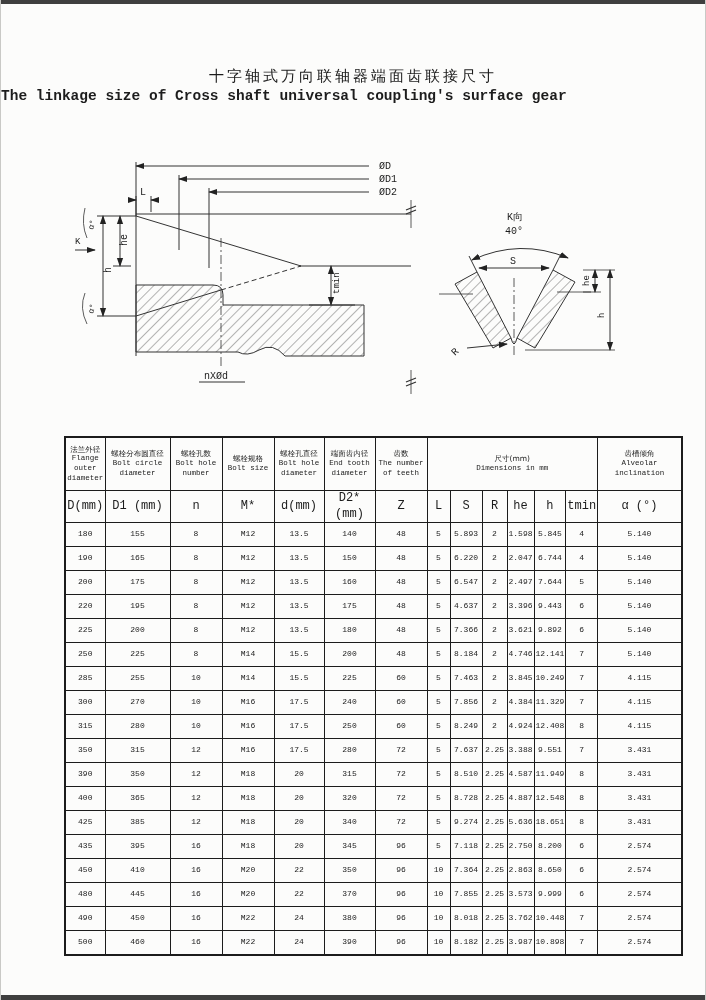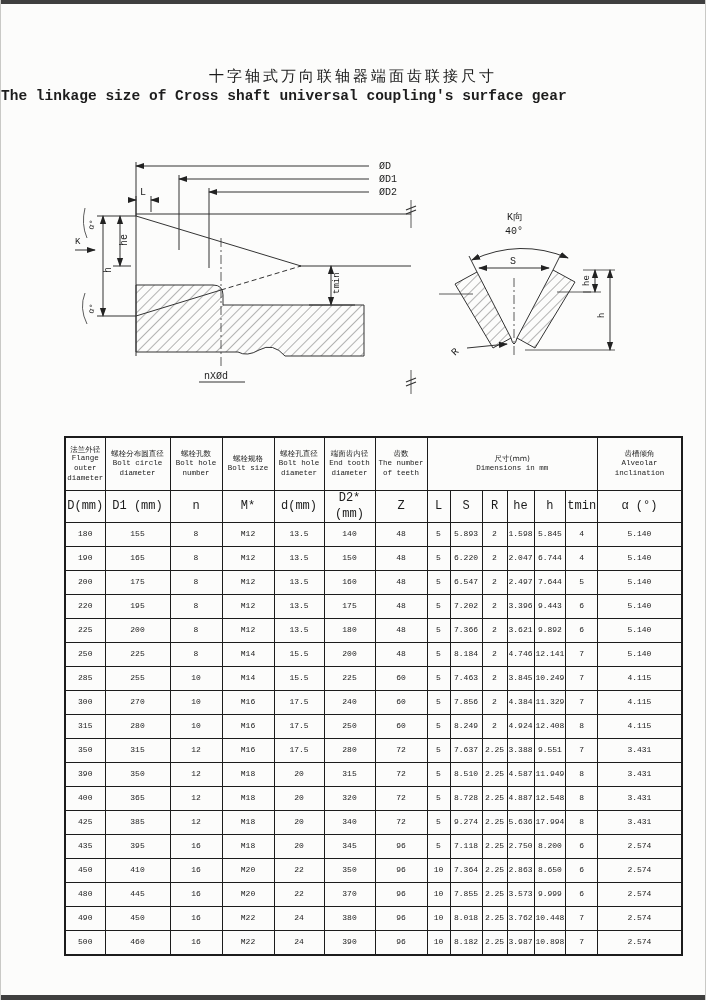--- a/index.html
+++ b/index.html
@@ -292,21 +292,21 @@
         </tr>
         <tr>
           <td>220</td>
           <td>195</td>
           <td>8</td>
           <td>M12</td>
           <td>13.5</td>
           <td>175</td>
           <td>48</td>
           <td>5</td>
-          <td>7.202</td>
+          <td>4.637</td>
           <td>2</td>
           <td>3.396</td>
           <td>9.443</td>
           <td>6</td>
           <td>5.140</td>
         </tr>
         <tr>
           <td>225</td>
           <td>200</td>
           <td>8</td>
@@ -439,21 +439,21 @@
           <td>385</td>
           <td>12</td>
           <td>M18</td>
           <td>20</td>
           <td>340</td>
           <td>72</td>
           <td>5</td>
           <td>9.274</td>
           <td>2.25</td>
           <td>5.636</td>
-          <td>17.994</td>
+          <td>18.651</td>
           <td>8</td>
           <td>3.431</td>
         </tr>
         <tr>
           <td>435</td>
           <td>395</td>
           <td>16</td>
           <td>M18</td>
           <td>20</td>
           <td>345</td>

